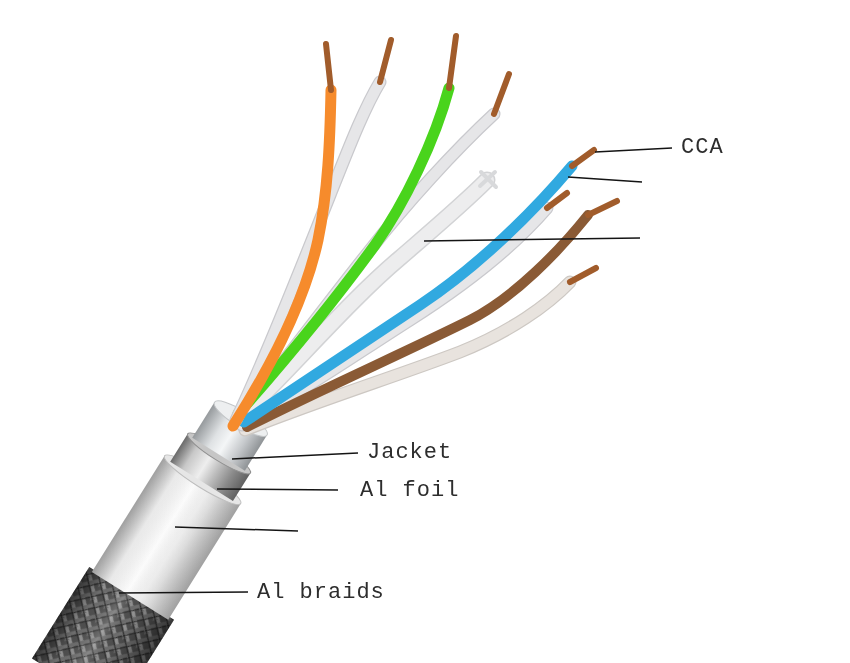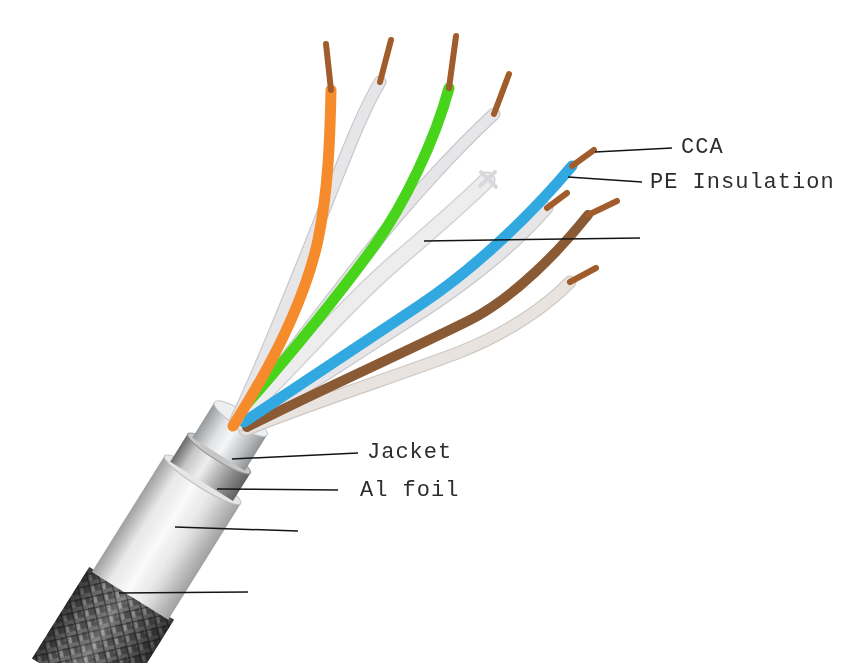--- a/index.html
+++ b/index.html
@@ -132,16 +132,16 @@
       <path d="M 568,177 L 642,182"></path>
       <path d="M 424,241 L 640,238"></path>
       <path d="M 232,459 L 358,453"></path>
       <path d="M 217,489 L 338,490"></path>
       <path d="M 175,527 L 298,531"></path>
       <path d="M 119,593 L 248,592"></path>
     </g>
   </svg>
 
   <div class="diagram-label" style="left:681px;top:147px">CCA</div>
-  <div class="diagram-label" style="left:650px;top:182px">PE Insulation</div>
   <div class="diagram-label" style="left:367px;top:452px">Jacket</div>
   <div class="diagram-label" style="left:360px;top:490px">Al foil</div>
+  <div class="diagram-label" style="left:257px;top:592px">Al braids</div>
 </div>
 
 </body></html>

